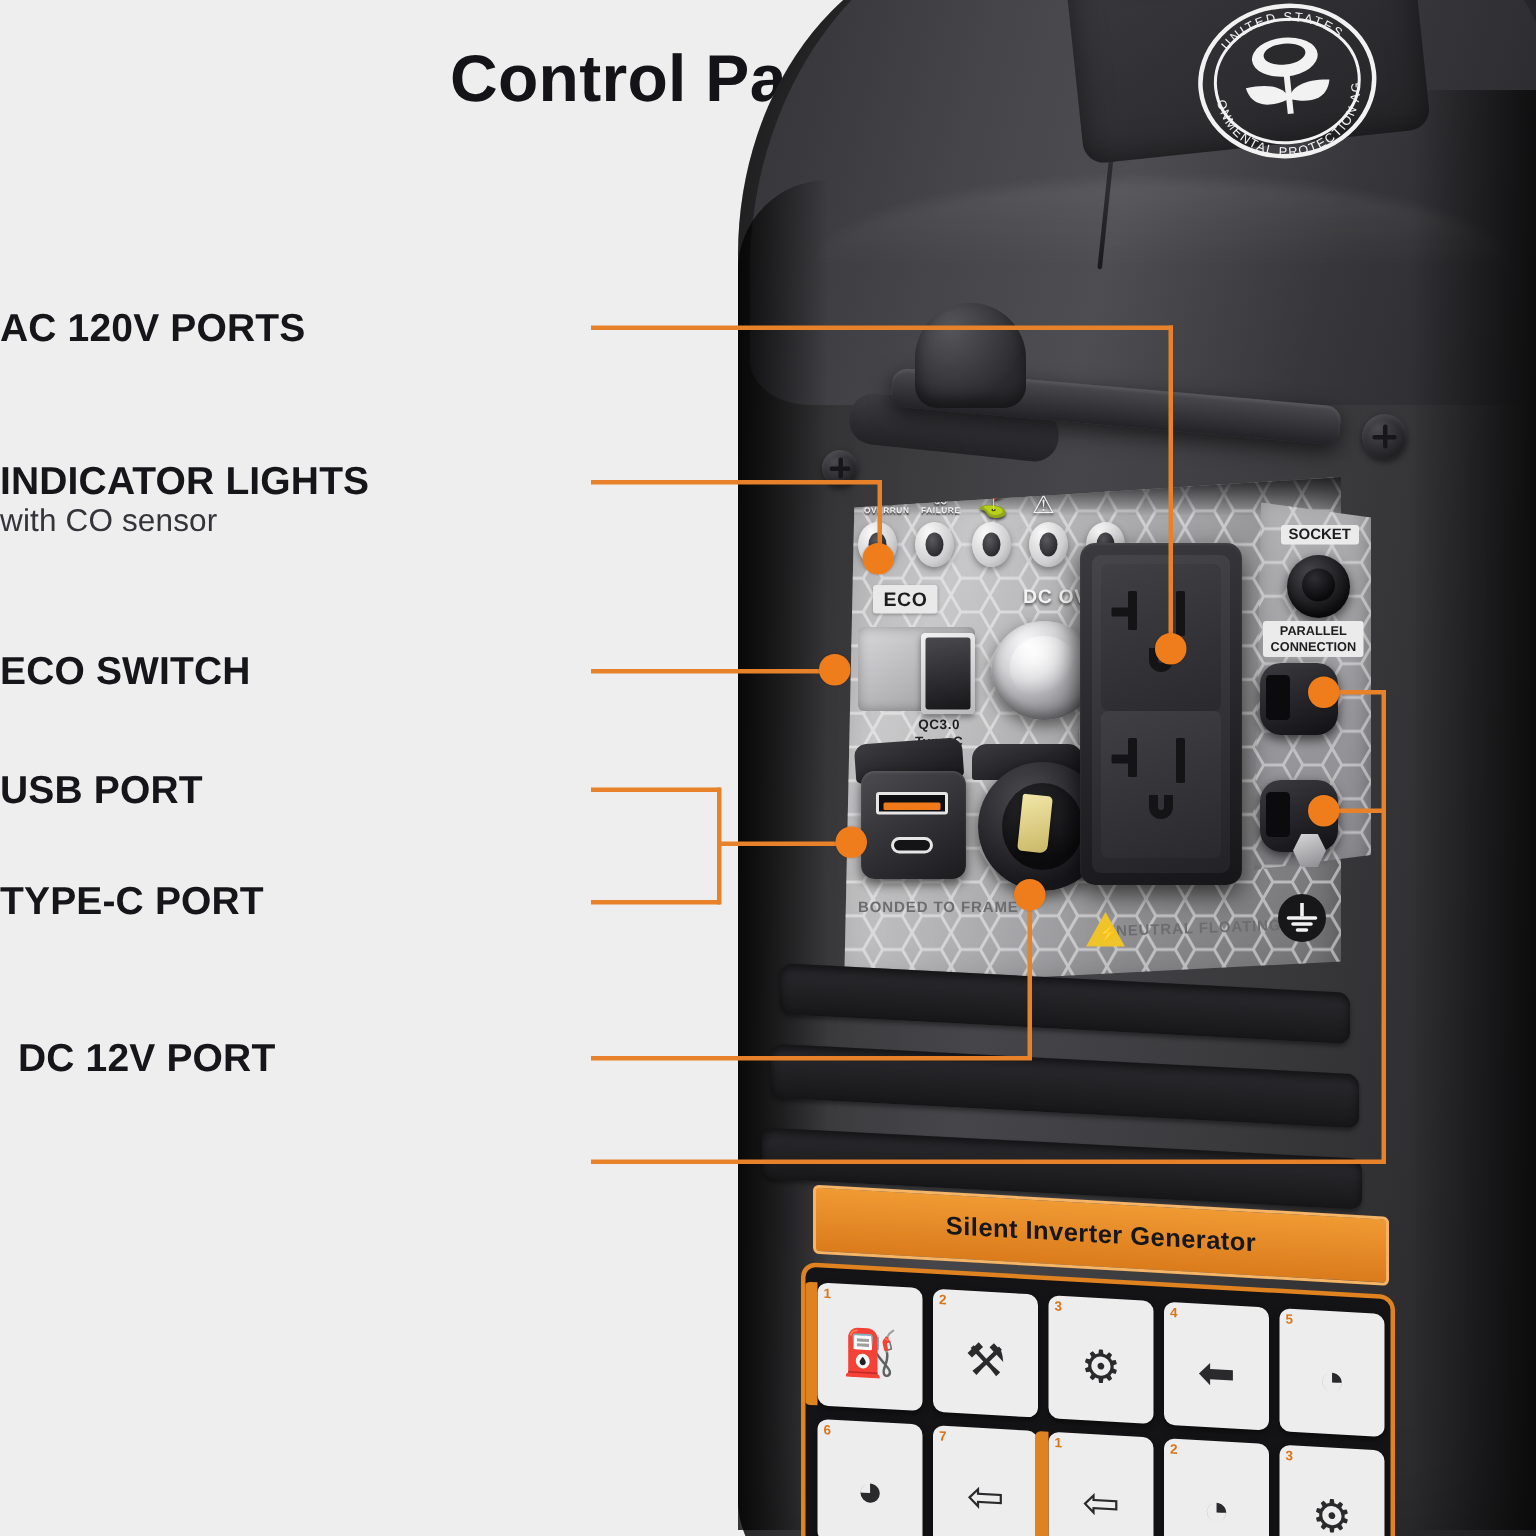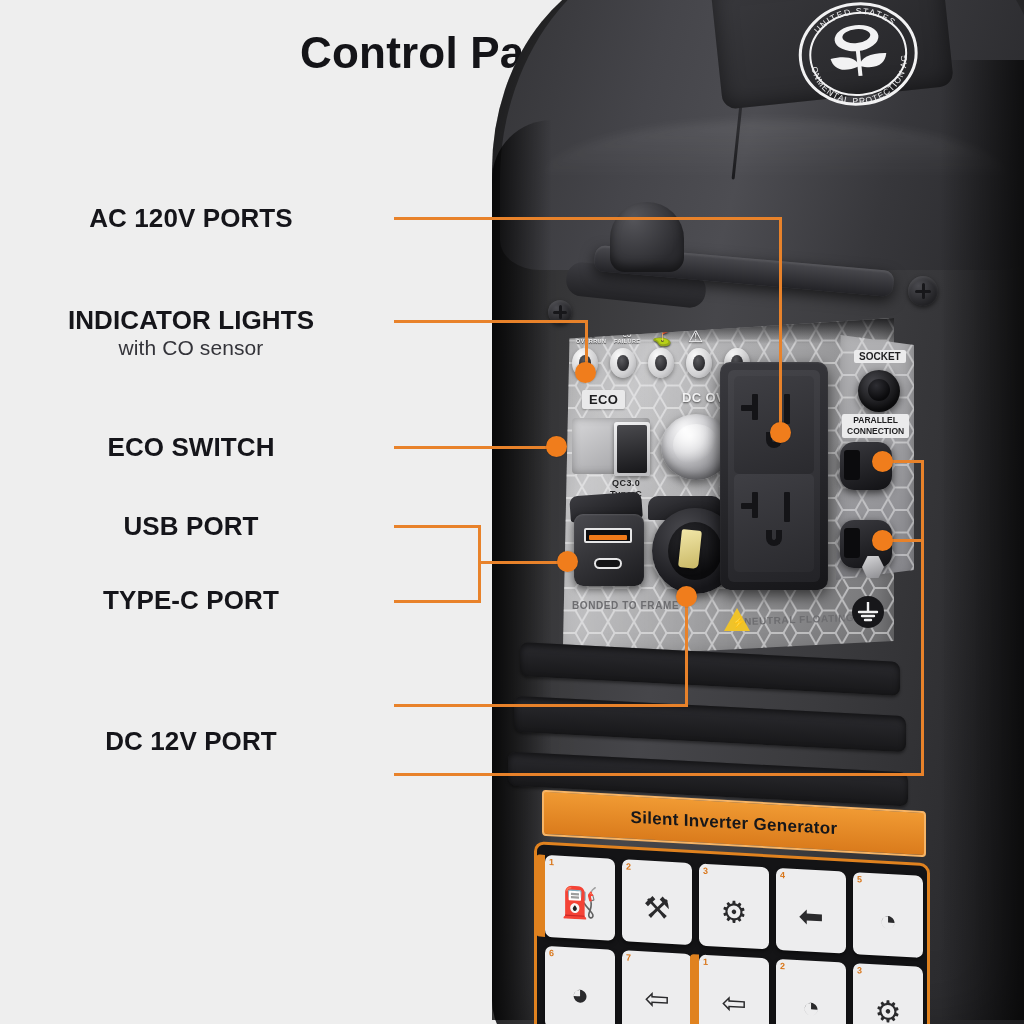--- a/index.html
+++ b/index.html
@@ -347,21 +347,21 @@
     display:flex; align-items:center; justify-content:center;
     font-size:30px; color:#2a2a2c; line-height:1;
   }
   .icard.tab::before{
     content:""; position:absolute; left:-9px; top:0; width:9px; height:82px;
     background:#e0821f; border-radius:4px 0 0 4px;
   }
 
   
   .callout{
-    position:absolute; text-align:center; color:#15151a;
+    position:absolute; text-align:left; color:#15151a;
     font-weight:700; letter-spacing:.1px; white-space:nowrap;
   }
   .callout .main{font-size:26px; line-height:30px;}
   .callout .sub{font-size:21px; font-weight:400; color:#34343a; line-height:26px; letter-spacing:.1px;}
 
   .lead{position:absolute; background:#e8822a;}
   .lead.h{height:3px;}
   .lead.v{width:3px;}
   .dot{
     position:absolute; width:21px; height:21px; border-radius:50%;
@@ -571,21 +571,21 @@
   <div class="callout" style="left:0;width:382px;top:305px;">
     <div class="main">INDICATOR LIGHTS</div>
     <div class="sub">with CO sensor</div>
   </div>
   <div class="callout" style="left:0;width:382px;top:585px;">
     <div class="main">TYPE-C PORT</div>
   </div>
   <div class="callout" style="left:0;width:382px;top:511px;">
     <div class="main">USB PORT</div>
   </div>
-  <div class="callout" style="left:0;width:382px;top:726px;">
+  <div class="callout" style="left:0;width:382px;top:690px;padding-left:12px;">
     <div class="main">DC 12V PORT</div>
   </div>
 
   <div class="lead h" style="left:394px; top:217px; width:388px;"></div>
   <div class="lead v" style="left:779px; top:217px; height:208px;"></div>
   <div class="dot" style="left:770px; top:422px;"></div>
 
   <div class="lead h" style="left:394px; top:320px; width:194px;"></div>
   <div class="lead v" style="left:585px; top:320px; height:46px;"></div>
   <div class="dot" style="left:575px; top:362px;"></div>

